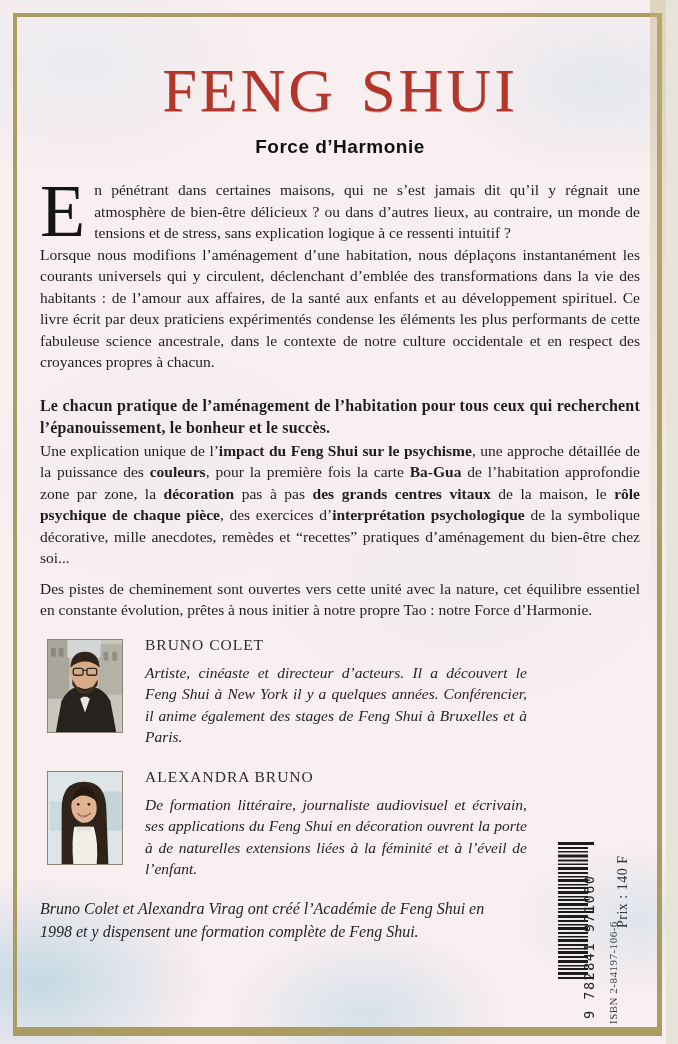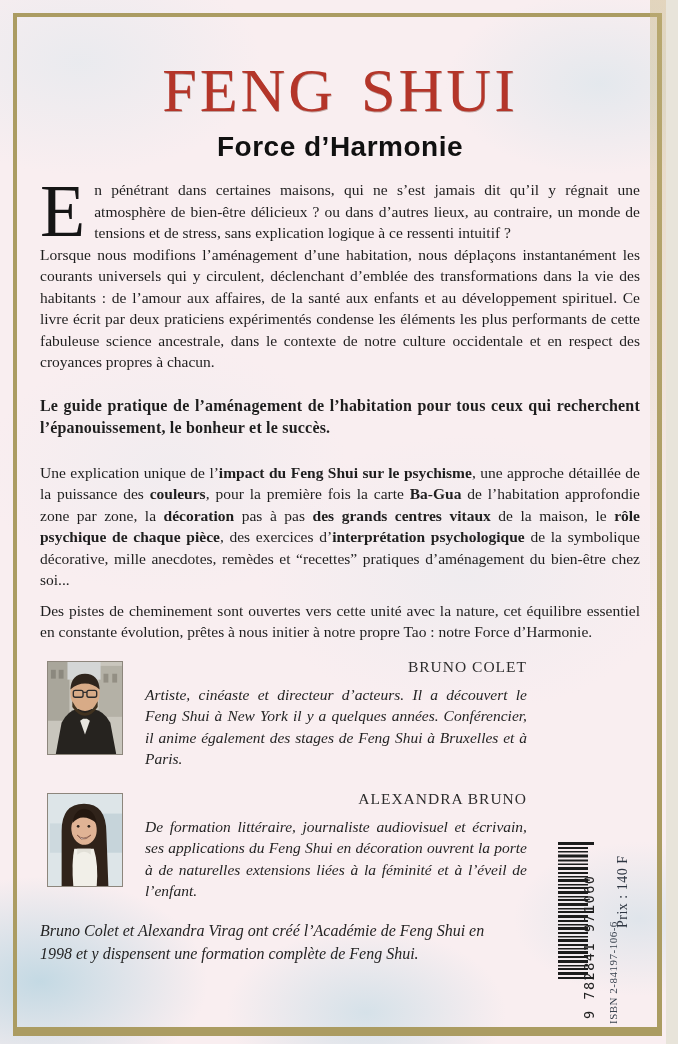--- a/index.html
+++ b/index.html
@@ -29,45 +29,45 @@
   .content { position:absolute; left:40px; top:34px; width:600px; }
 
   .title {
     font-variant:small-caps; text-transform:lowercase;
     font-size:88px; line-height:96px; text-align:center;
     color:#b43529; letter-spacing:3px; font-weight:500;
     text-shadow:0.5px 0.5px 0 rgba(90,20,10,.35);
   }
   .subtitle {
     font-family:"Liberation Sans", sans-serif; font-weight:bold;
-    font-size:28px; line-height:30px; text-align:center; color:#111;
+    font-size:19px; line-height:30px; text-align:center; color:#111;
     margin-top:2px; letter-spacing:0.5px;
   }
 
   .body-block { font-size:15.5px; line-height:21.5px; text-align:justify; }
   .body-block b { font-weight:bold; }
   .intro-wrap { margin-top:17px; }
   .dropcap {
     float:left; font-size:74px; line-height:60px; height:62px;
     padding:2px 9px 0 0; color:#151515; font-weight:500;
   }
   .lead-bold { font-weight:bold; font-size:16px; letter-spacing:0.2px; }
 
   .highlight-block { margin-top:22px; font-weight:bold; font-size:16px; line-height:22.5px; text-align:justify; letter-spacing:0.2px; }
-  .features { margin-top:22px; }
+  .features { }
   .closing { margin-top:9px; }
 
   .author { margin-top:15px; width:487px; overflow:hidden; }
   .author + .author { margin-top:20px; }
   .author-photo {
     float:left; width:76px; height:94px; margin:3px 22px 0 7px;
     border:1px solid #8d867c; background:#cfd3d6; box-sizing:border-box;
   }
   .author-photo svg { display:block; width:100%; height:100%; }
-  .author-name { font-size:15.5px; letter-spacing:1px; color:#2c2c2c;text-align:right; }
+  .author-name { font-size:15.5px; letter-spacing:1px; color:#2c2c2c; }
   .author-bio { font-style:italic; font-size:15.5px; line-height:21.5px; text-align:justify; color:#242424; margin-top:8px; }
 
   .footer-note {
     margin-top:17px; width:478px; font-style:italic;
     font-size:16px; line-height:23px; color:#242424;
   }
 
   
   .rot { position:absolute; transform:rotate(-90deg); transform-origin:left bottom; white-space:nowrap; }
   .barcode-bars { position:absolute; left:558px; top:842px; width:38px; height:140px; }
@@ -87,21 +87,21 @@
   <div class="content">
     <div class="title">Feng Shui</div>
     <div class="subtitle">Force d’Harmonie</div>
 
     <div class="body-block intro-wrap">
       <span class="dropcap">E</span><span>n pénétrant dans certaines maisons, qui ne s’est jamais dit qu’il y régnait une atmosphère de bien-être délicieux ? ou dans d’autres lieux, au contraire, un monde de tensions et de stress, sans explication logique à ce ressenti intuitif ?</span>
       <div>Lorsque nous modifions l’aménagement d’une habitation, nous déplaçons instantanément les courants universels qui y circulent, déclenchant d’emblée des transformations dans la vie des habitants : de l’amour aux affaires, de la santé aux enfants et au développement spirituel. Ce livre écrit par deux praticiens expérimentés condense les éléments les plus performants de cette fabuleuse science ancestrale, dans le contexte de notre culture occidentale et en respect des croyances propres à chacun.</div>
     </div>
 
     <div class="highlight-block">
-      <div>Le guide pratique de l’aménagement de l’habitation pour tous ceux qui recherchent l’épanouissement, le bonheur et le succès.</div>
+      <div>Le chacun pratique de l’aménagement de l’habitation pour tous ceux qui recherchent l’épanouissement, le bonheur et le succès.</div>
     </div>
 
     <div class="body-block features"><span>Une explication unique de l’</span><b>impact du Feng Shui sur le psychisme</b><span>, une approche détaillée de la puissance des </span><b>couleurs</b><span>, pour la première fois la carte </span><b>Ba-Gua</b><span> de l’habitation approfondie zone par zone, la </span><b>décoration</b><span> pas à pas </span><b>des grands centres vitaux</b><span> de la maison, le </span><b>rôle psychique de chaque pièce</b><span>, des exercices d’</span><b>interprétation psychologique</b><span> de la symbolique décorative, mille anecdotes, remèdes et “recettes” pratiques d’aménagement du bien-être chez soi...</span></div>
 
     <div class="body-block closing">Des pistes de cheminement sont ouvertes vers cette unité avec la nature, cet équilibre essentiel en constante évolution, prêtes à nous initier à notre propre Tao : notre Force d’Harmonie.</div>
 
     <div class="author">
       <div class="author-photo">
         <svg viewBox="0 0 76 94" preserveAspectRatio="none">
           <rect x="0" y="0" width="76" height="94" fill="#c9c6bd"></rect>

